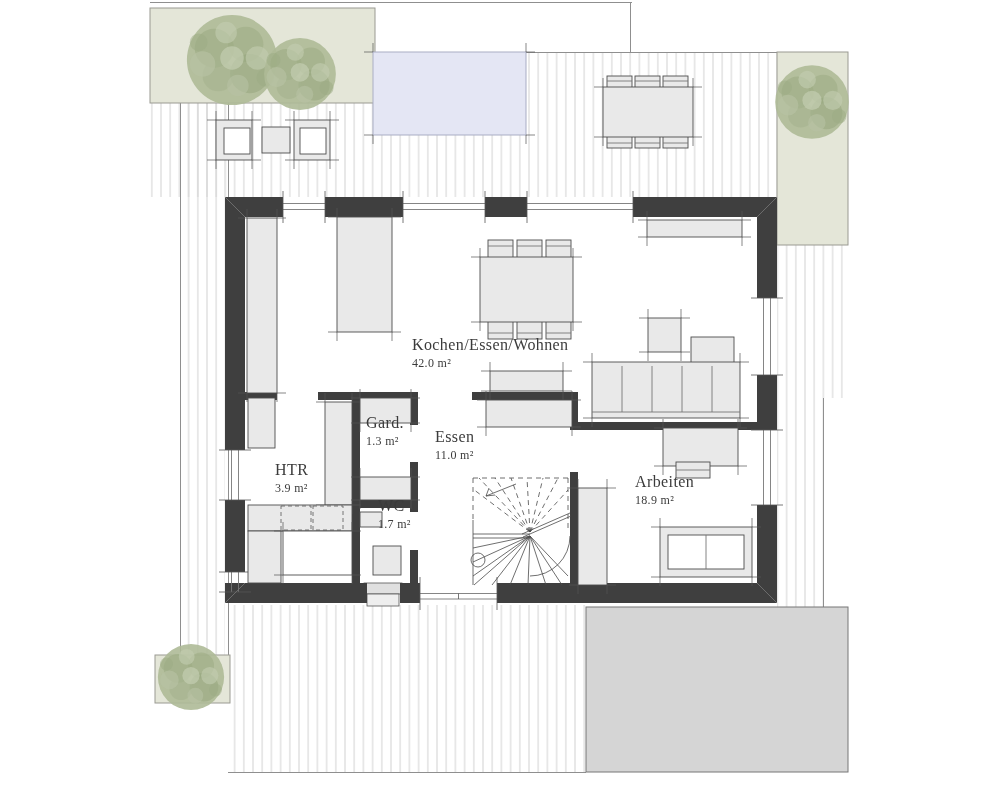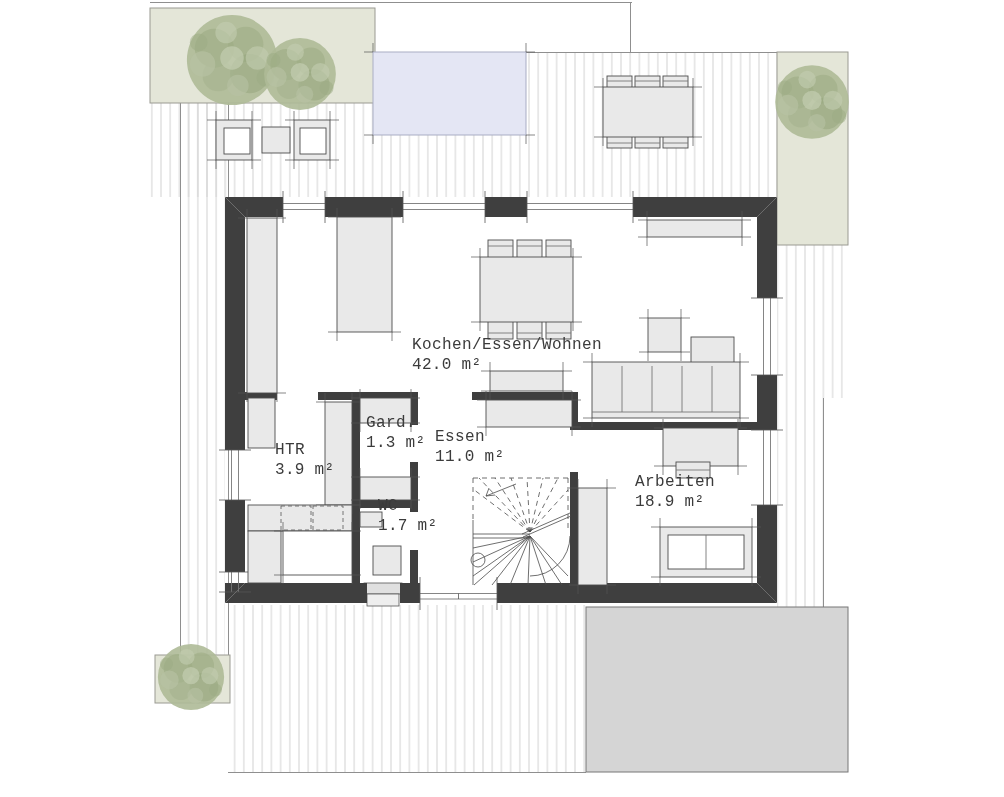--- a/index.html
+++ b/index.html
@@ -1,17 +1,17 @@
 <!DOCTYPE html>
 <html style="--wall: #3f3f3f; --furn: #e9e9e9; --deck-line: #d3d3d3; --bed-fill: #e4e6d8; --pool-fill: #e4e6f4; --drive-fill: #d5d5d5;"><head>
 <meta charset="utf-8">
 <style>
   html,body{margin:0;padding:0;background:#fff;}
   .plan{position:relative;width:920px;height:797px;background:#fff;overflow:hidden;
-        font-family:Liberation Mono, monospace;}
+        font-family:Liberation Serif, serif;}
   .plan svg{position:absolute;left:0;top:0;}
 
   
   .deckline{stroke:var(--deck-line,#d3d3d3);}
   .bed{fill:var(--bed-fill,#e4e6d8);stroke:#9a9a92;stroke-width:1;}
   .pool{fill:var(--pool-fill,#e4e6f4);stroke:#a9adc4;stroke-width:1;}
   .drive{fill:var(--drive-fill,#d5d5d5);stroke:#777;stroke-width:1;}
   .wall{fill:var(--wall,#3f3f3f);stroke:none;}
   .furn{fill:var(--furn,#e9e9e9);stroke:#4d4d4d;stroke-width:0.9;}
   .furnw{fill:#ffffff;stroke:#4d4d4d;stroke-width:0.9;}
@@ -19,26 +19,26 @@
   .win{stroke:#777;stroke-width:0.9;fill:none;}
   .jamb{stroke:#555;stroke-width:0.8;fill:none;}
   .stair{stroke:#4a4a4a;stroke-width:0.8;fill:none;}
   .staird{stroke:#4a4a4a;stroke-width:0.8;fill:none;stroke-dasharray:5 4;}
   .dashf{stroke:#555;stroke-width:0.8;fill:none;stroke-dasharray:4 3;}
   .tick{stroke:#555;stroke-width:0.7;}
   .miter{stroke:#777;stroke-width:0.8;}
 
   .room-label{position:absolute;color:#3b3b3b;line-height:1.05;white-space:nowrap;}
   .room-label .rname{font-size:16px;letter-spacing:0.4px;}
-  .room-label .rarea{font-size:16px;margin-top:3px;letter-spacing:0.3px;}
+  .room-label .rarea{font-size:12px;margin-top:3px;letter-spacing:0.3px;}
   .lbl-kochen{left:412px;top:337px}
   .lbl-diele{left:435px;top:429px}
   .lbl-gard{left:366px;top:415px}
   .lbl-wc{left:378px;top:498px}
-  .lbl-htr{left:275px;top:442px}
+  .lbl-htr{left:275px;top:462px}
   .lbl-arbeiten{left:635px;top:474px}
 </style>
 </head>
 <body>
 
 <div class="plan">
 <svg width="1004" height="797" viewBox="0 0 1004 797">
   <defs>
     <pattern id="deck" width="9.2" height="12" patternUnits="userSpaceOnUse">
       <path d="M4.6 0 V12" class="deckline" stroke-width="1"></path>

